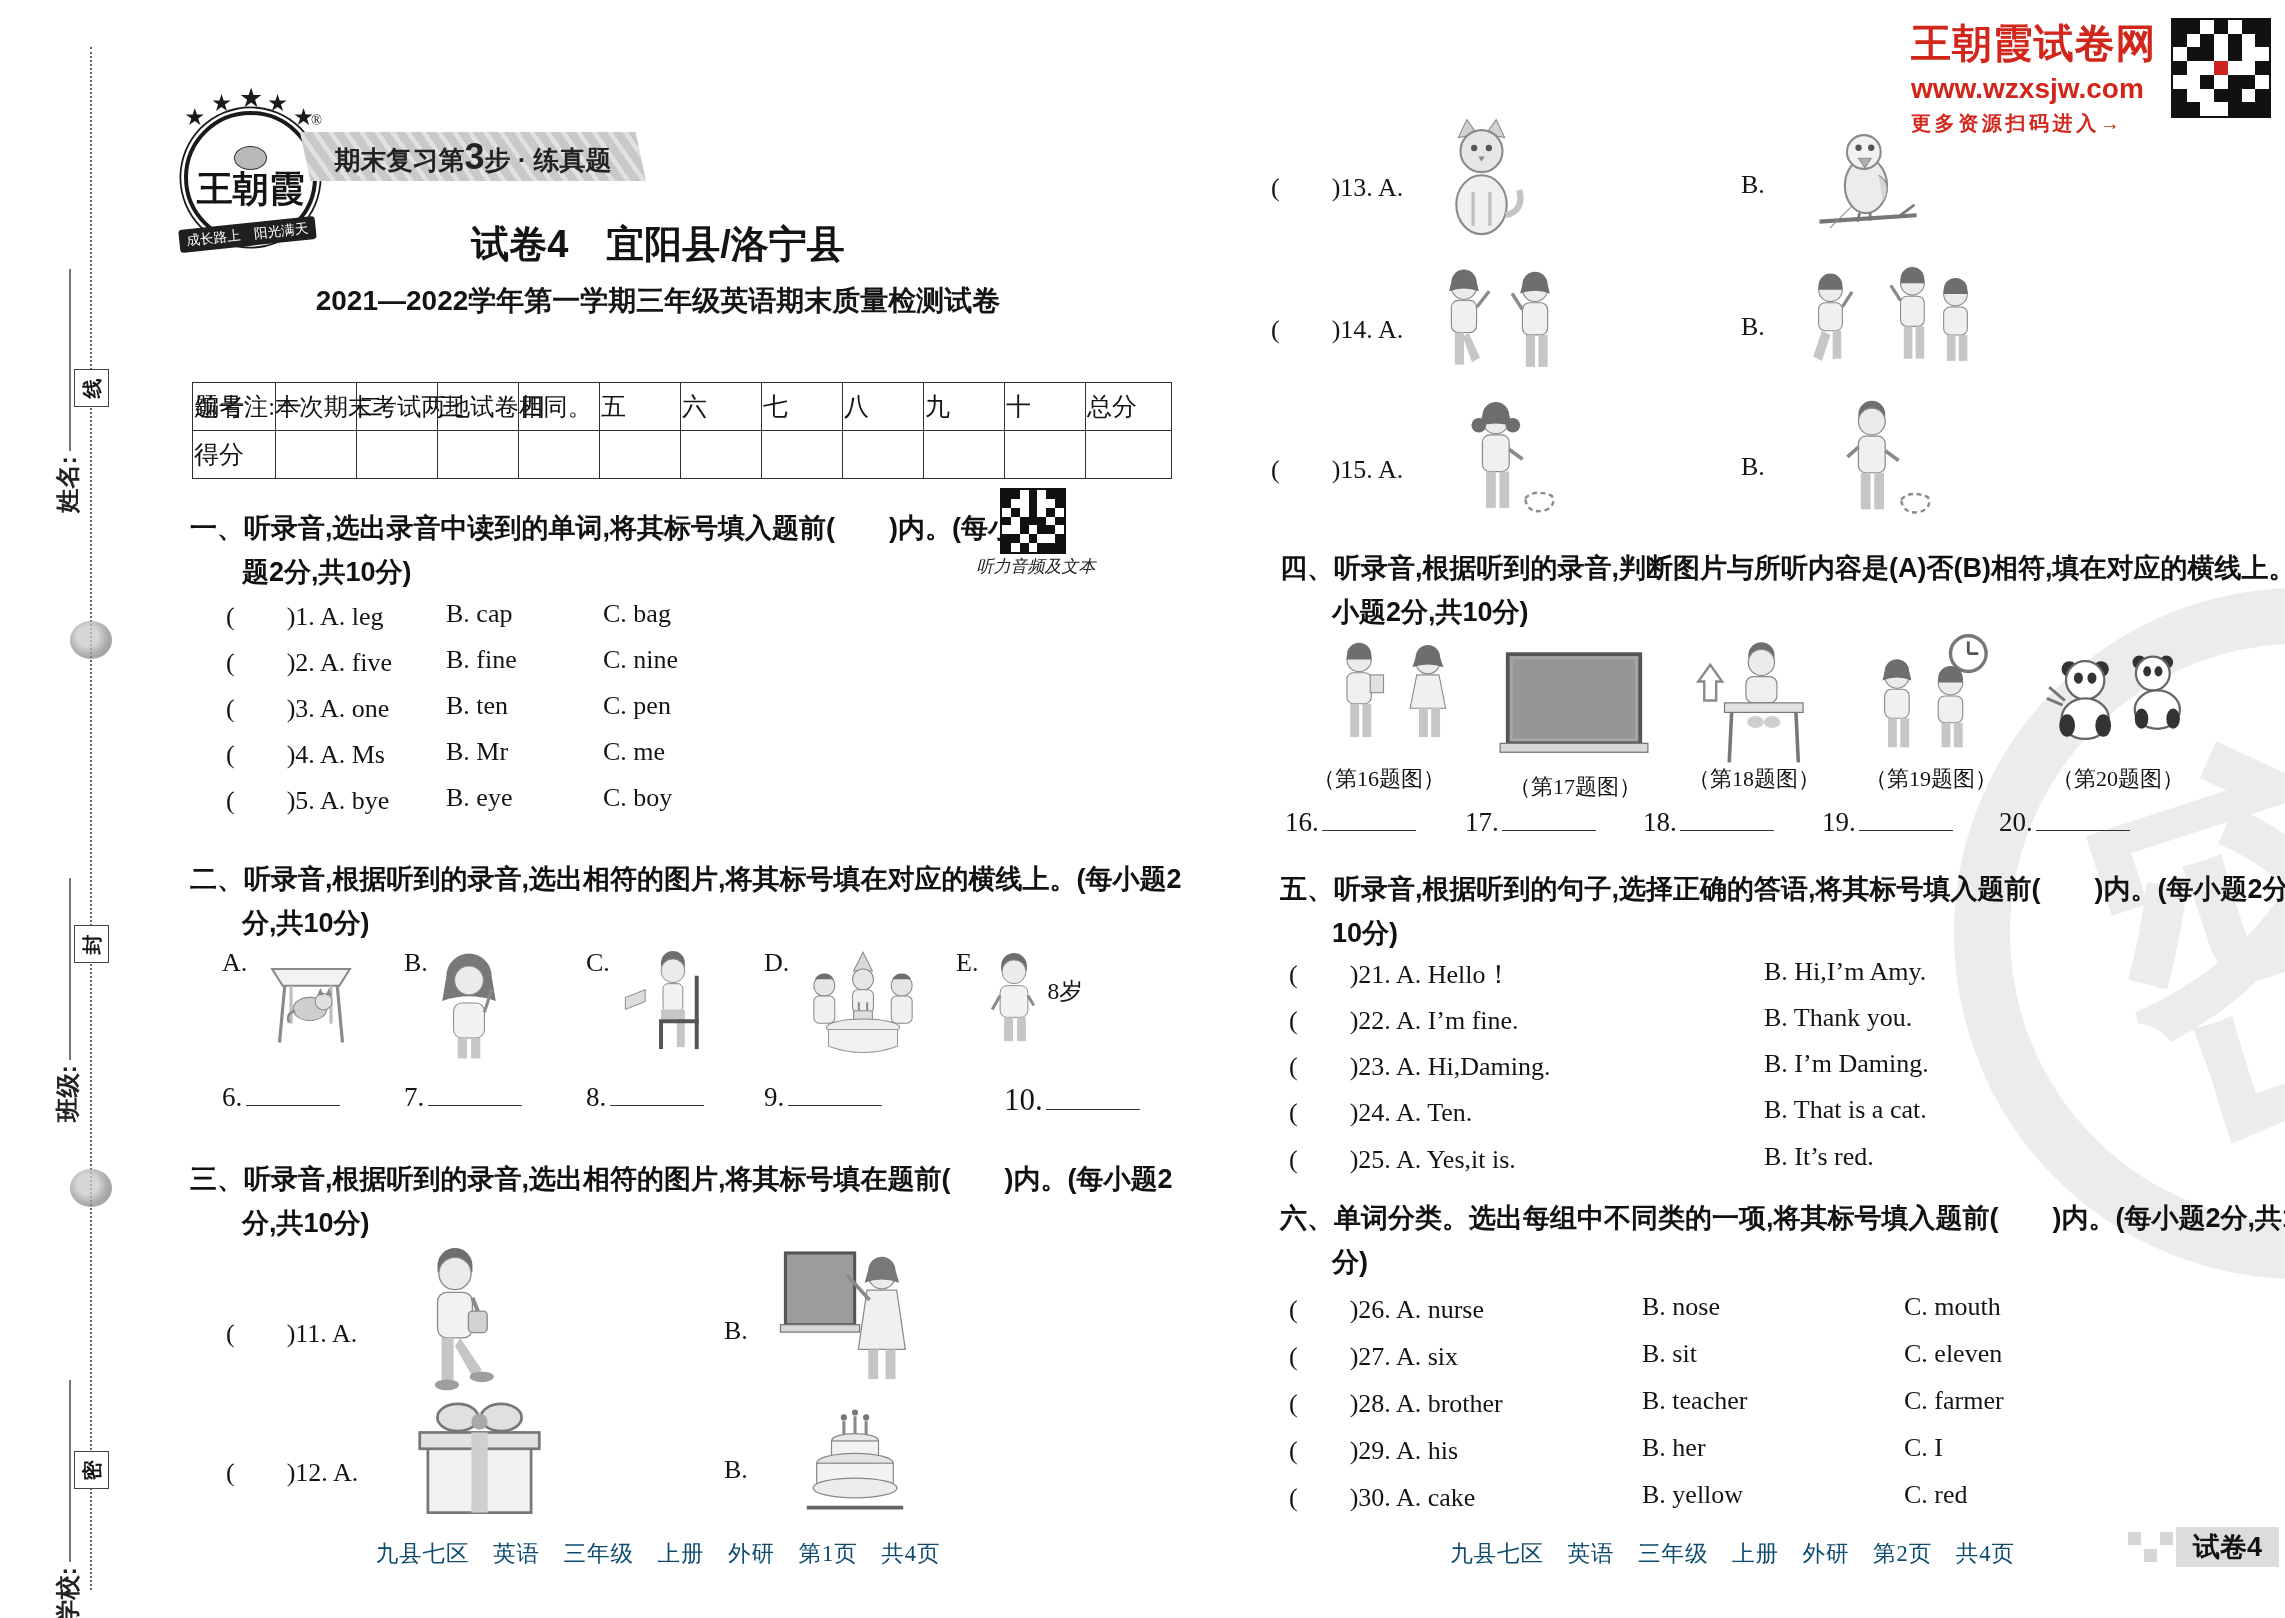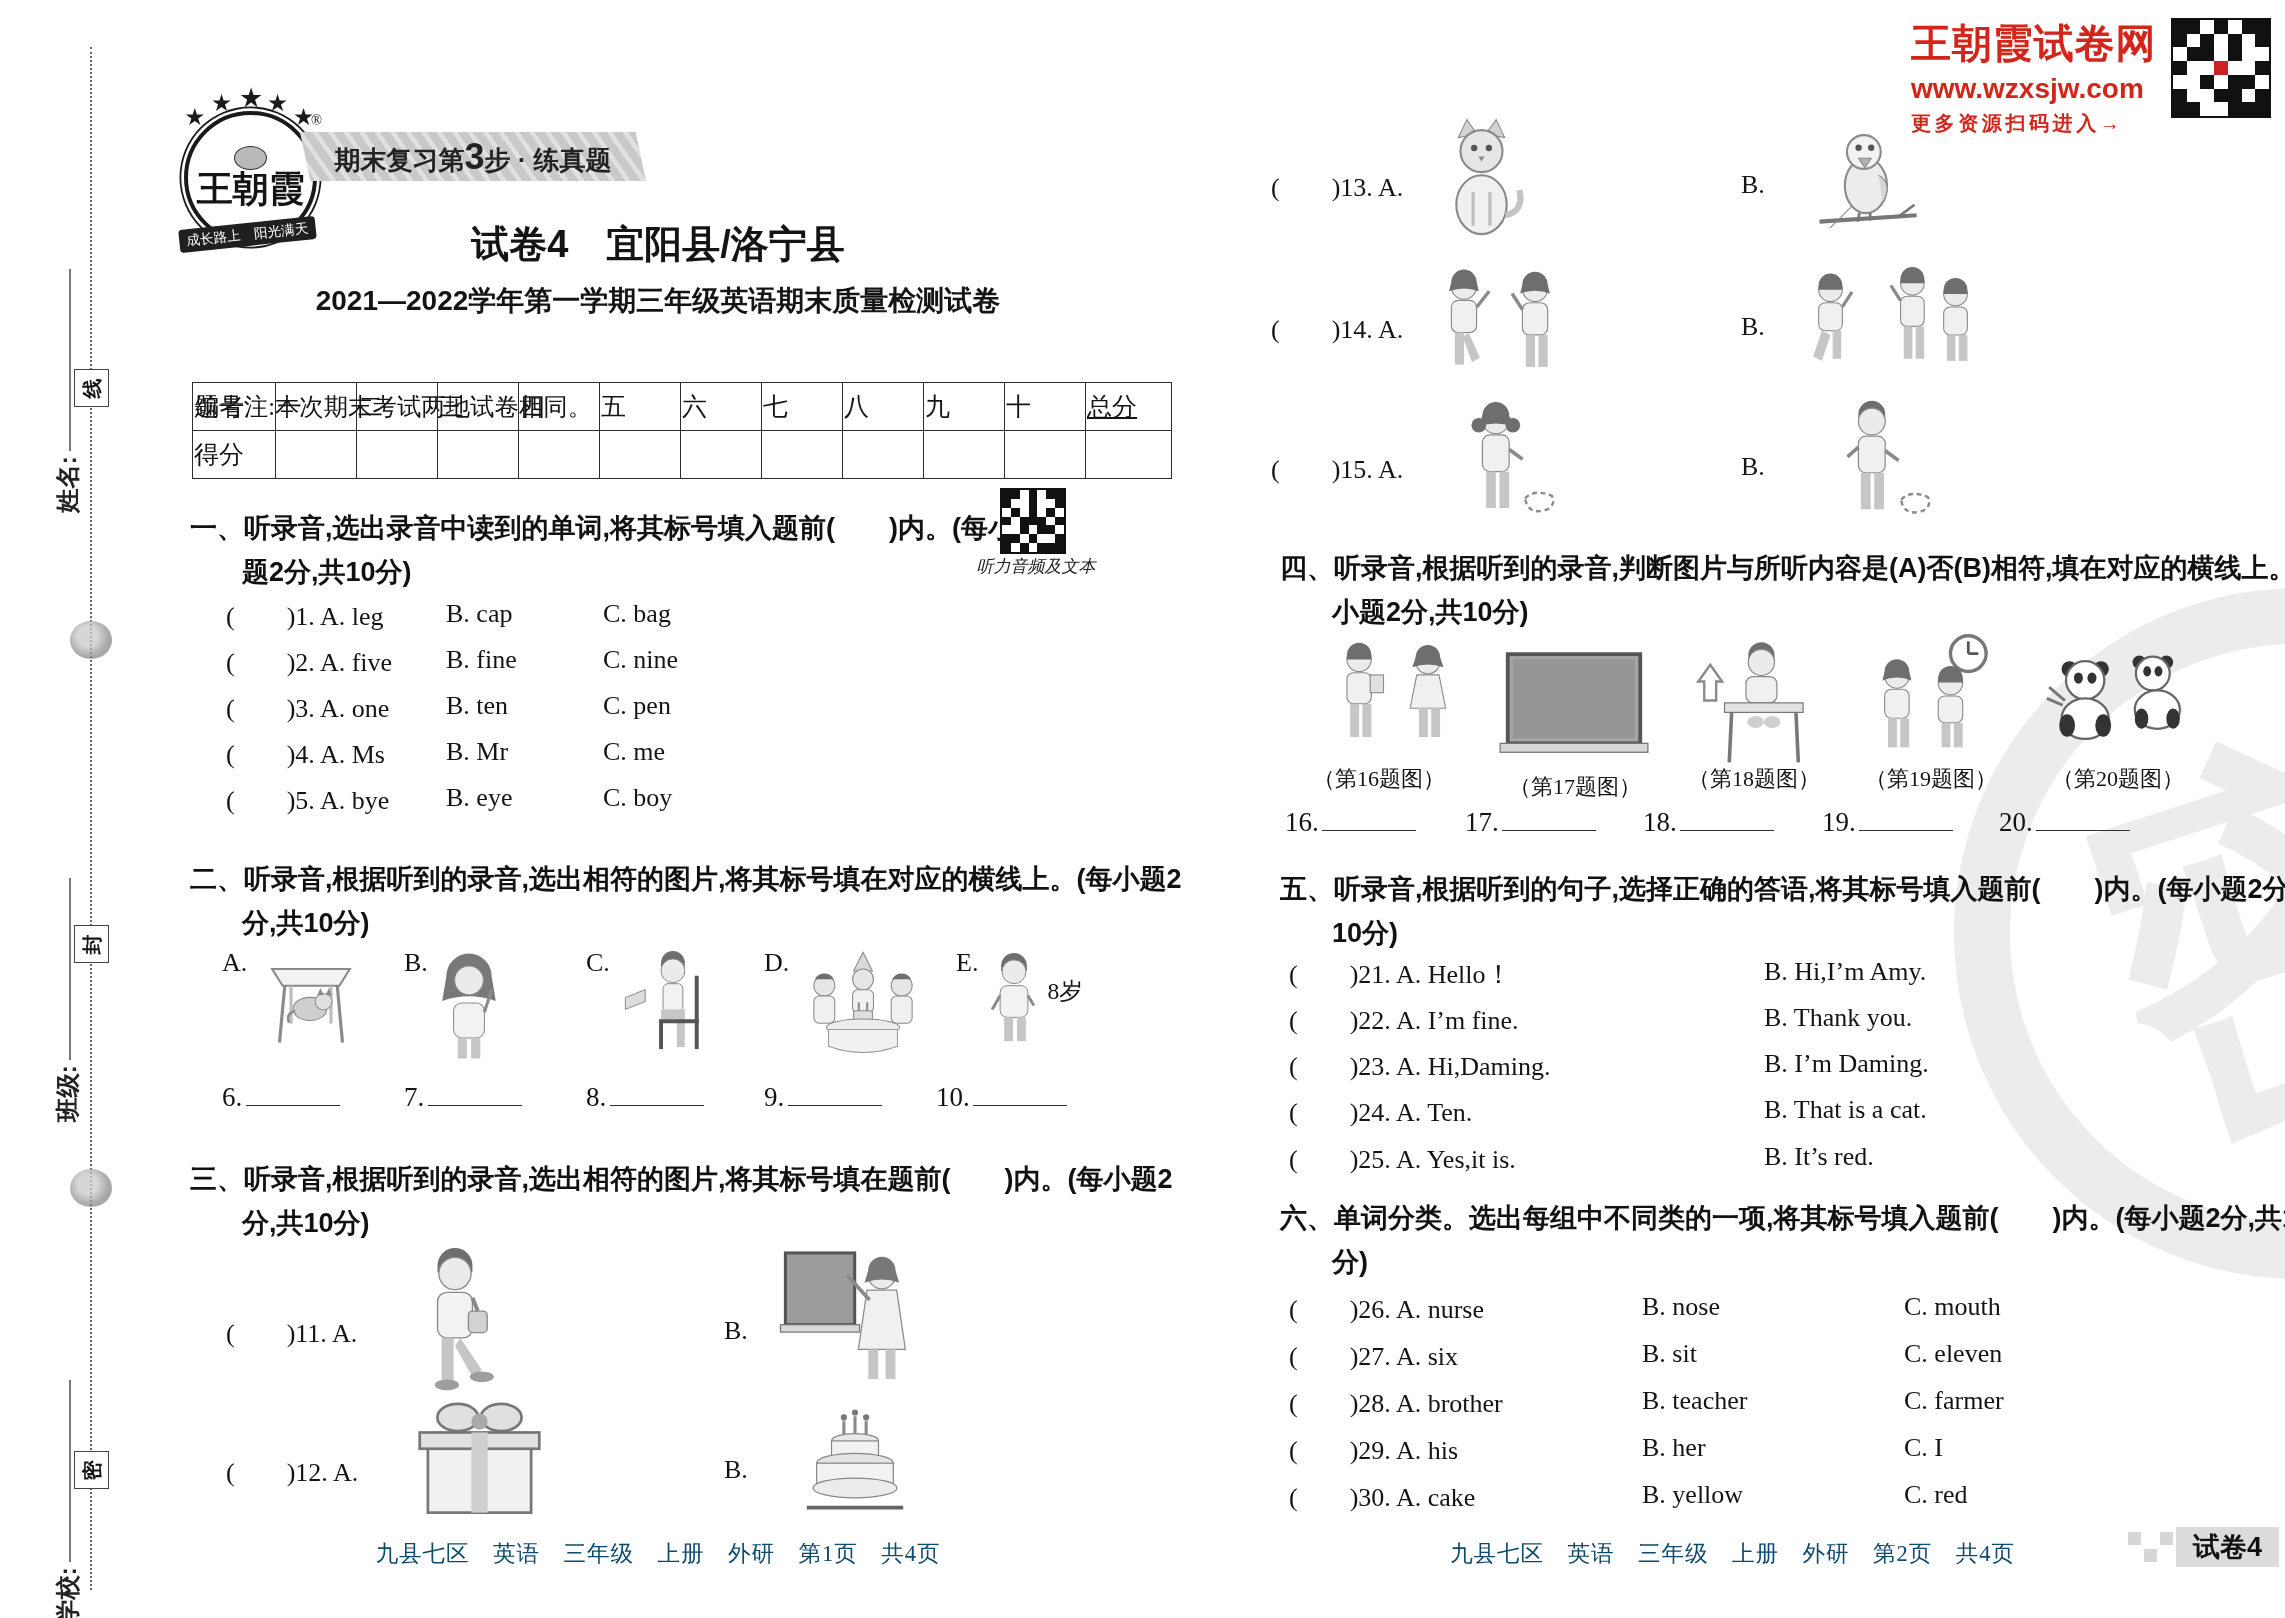--- a/index.html
+++ b/index.html
@@ -183,21 +183,21 @@
       <td style="width:78px;">一</td>
       <td style="width:78px;">二</td>
       <td style="width:78px;">三</td>
       <td style="width:78px;">四</td>
       <td style="width:78px;">五</td>
       <td style="width:78px;">六</td>
       <td style="width:78px;">七</td>
       <td style="width:78px;">八</td>
       <td style="width:78px;">九</td>
       <td style="width:78px;">十</td>
-      <td style="width:83px;text-decoration:underline;">总分</td>
+      <td style="width:83px;">总分</td>
     </tr>
     <tr>
       <td>得分</td>
       <td></td>
           <td></td>
           <td></td>
           <td></td>
           <td></td>
           <td></td>
           <td></td>
@@ -361,21 +361,21 @@
       <rect x="20" y="70" width="9" height="24" fill="#c6c6c6"></rect>
       <rect x="33" y="70" width="9" height="24" fill="#c6c6c6"></rect>
     </svg>
     <span style="font-size:23.5px;margin-left:3.6px;margin-top:27px;">8岁</span>
   </div>
 
   <div class="abs" style="left:222px;top:1082px;font-size:27px;"><span>6.</span><span class="blank-line"></span></div>
   <div class="abs" style="left:404px;top:1082px;font-size:27px;"><span>7.</span><span class="blank-line"></span></div>
   <div class="abs" style="left:586px;top:1082px;font-size:27px;"><span>8.</span><span class="blank-line"></span></div>
   <div class="abs" style="left:764px;top:1082px;font-size:27px;"><span>9.</span><span class="blank-line"></span></div>
-  <div class="abs" style="left:936px;top:1082px;font-size:27px;"><span>10.</span><span class="blank-line"></span></div>
+  <div class="abs" style="left:1004px;top:1082px;font-size:31px;"><span>10.</span><span class="blank-line"></span></div>
 
   <div class="abs sec-head" style="left:190px;top:1158px;width:945px;">三、听录音,根据听到的录音,选出相符的图片,将其标号填在题前(　　)内。(每小题2分,共10分)</div>
 
   <span class="opt abs" style="left:226px;top:1316px;">(　　)11. A.</span>
   <svg class="abs" style="left:412px;top:1244px;" viewBox="0 0 70 120" width="94" height="161">
     <path d="M19 16 a13 13 0 0 1 26 0 v5 h-26 z" fill="#6e6e6e"></path>
     <circle cx="32" cy="22" r="12" fill="#ebebeb" stroke="#8a8a8a"></circle>
     <rect x="19" y="36" width="26" height="34" rx="7" fill="#f2f2f2" stroke="#8a8a8a"></rect>
     <rect x="42" y="50" width="14" height="16" rx="3" fill="#d2d2d2" stroke="#8a8a8a"></rect>
     <line x1="45" y1="40" x2="49" y2="50" stroke="#8a8a8a" stroke-width="3"></line>

